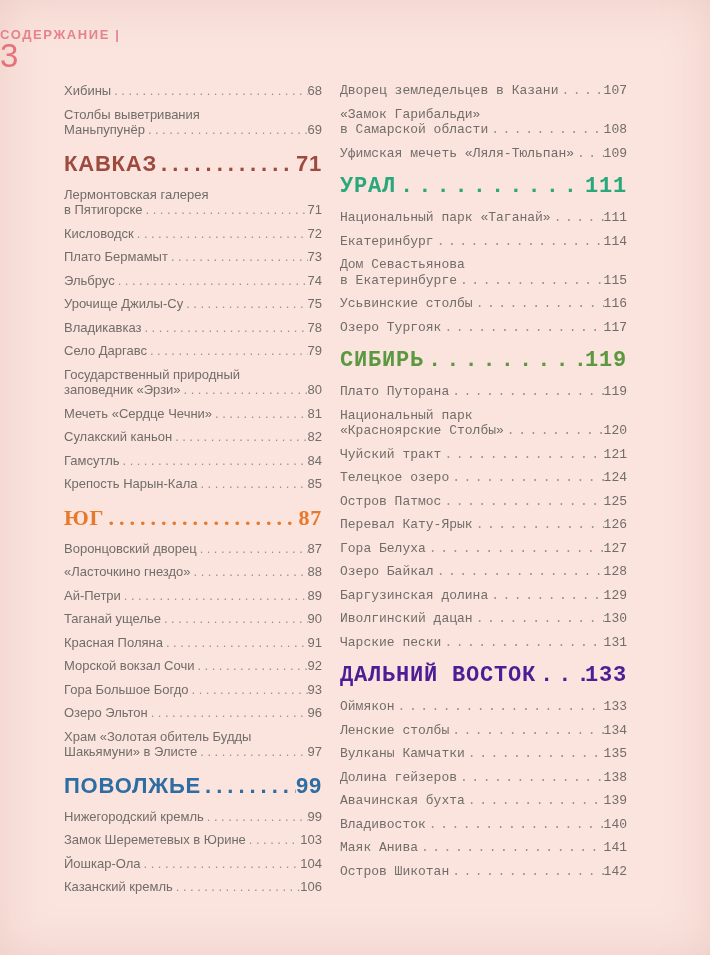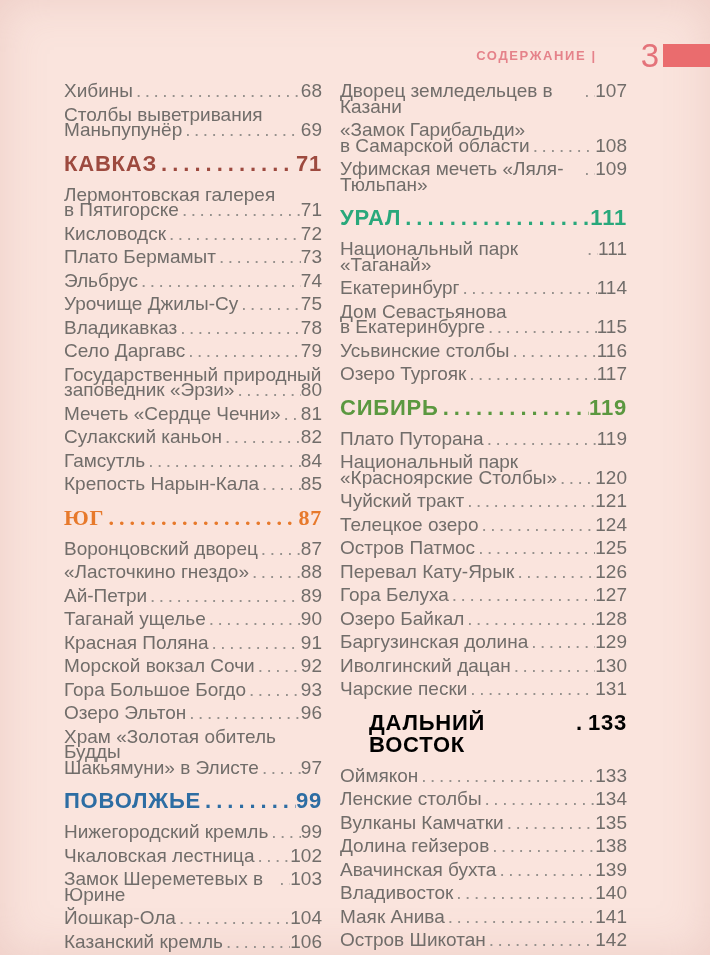--- a/index.html
+++ b/index.html
@@ -8,24 +8,24 @@
     height: 955px;
     background: #fae4dd;
     font-family: "Liberation Sans", sans-serif;
     overflow: hidden;
     box-sizing: border-box;
     box-shadow: inset 0 0 45px rgba(205,140,130,0.25);
     position: relative;
   }
   .topbar {
     display: flex;
-    align-items: center;
     justify-content: flex-end;
     margin-top: 42px;
     height: 27px;
+    flex-direction: column;
   }
   .contents-label {
     color: #e5828a;
     font-size: 13px;
     letter-spacing: 1.6px;
     font-weight: 600;
     margin-right: 44px;
   }
   .page-num {
     color: #e4737a;
@@ -39,26 +39,26 @@
     height: 23px;
     background: #ea6c6e;
   }
   .columns {
     display: flex;
     gap: 18px;
     padding-left: 64px;
     margin-top: 14px;
   }
   .col-left  { width: 258px; }
-  .col-right { width: 287px; }
+  .col-right { width: 287px; font-family: Liberation Mono, monospace; }
 
   .entry {
     margin-bottom: 8px;
     color: #716d6a;
-    font-size: 19px;
+    font-size: 13px;
     line-height: 15.5px;
   }
   .row { display: flex; align-items: baseline; }
   .dots {
     flex: 1;
     overflow: hidden;
     white-space: nowrap;
     color: #96918d;
     letter-spacing: 3.5px;
     padding: 0 3px;
@@ -282,27 +282,20 @@
       </div>
       <div class="entry">
         <div class="row">
           <span>Нижегородский кремль</span>
           <span class="dots"></span>
           <span class="pg">99</span>
         </div>
       </div>
       <div class="entry">
         <div class="row">
-          <span>Чкаловская лестница</span>
-          <span class="dots"></span>
-          <span class="pg">102</span>
-        </div>
-      </div>
-      <div class="entry">
-        <div class="row">
           <span>Замок Шереметевых в Юрине</span>
           <span class="dots"></span>
           <span class="pg">103</span>
         </div>
       </div>
       <div class="entry">
         <div class="row">
           <span>Йошкар-Ола</span>
           <span class="dots"></span>
           <span class="pg">104</span>
@@ -460,21 +453,21 @@
           <span class="pg">130</span>
         </div>
       </div>
       <div class="entry">
         <div class="row">
           <span>Чарские пески</span>
           <span class="dots"></span>
           <span class="pg">131</span>
         </div>
       </div>
-      <div class="section" style="color: #000000; margin-left: 29px;">
+      <div class="section" style="color: #4c1d95;">
         <div class="row">
           <span>ДАЛЬНИЙ ВОСТОК</span>
           <span class="dots"></span>
           <span class="pg">133</span>
         </div>
       </div>
       <div class="entry">
         <div class="row">
           <span>Оймякон</span>
           <span class="dots"></span>

